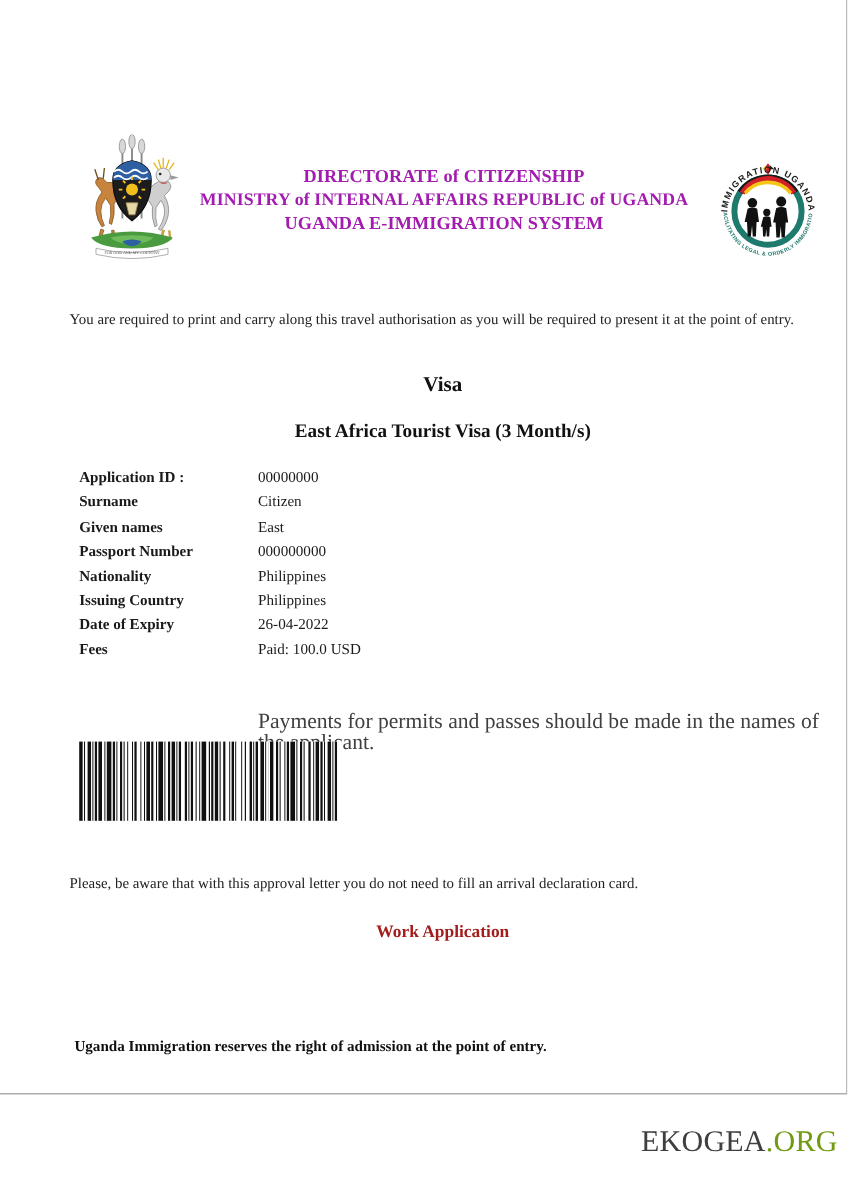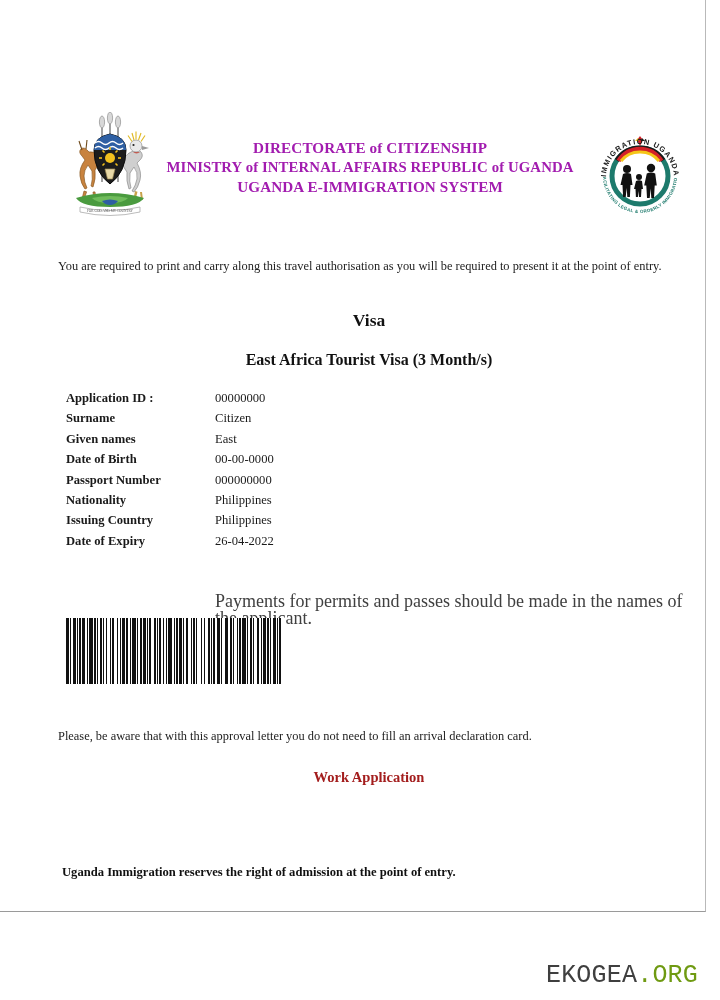--- a/index.html
+++ b/index.html
@@ -170,25 +170,24 @@
     font-weight: bold;
     line-height: 17px;
     color: #111;
   }
 
   
   #footer-watermark {
     position: absolute;
     right: 22px;
     top: 938px;
-    font-family: Liberation Mono, monospace;
+    font-family: Liberation Serif, serif;
     font-size: 25px;
     letter-spacing: 0.2px;
     white-space: nowrap;
-    margin-top: 23px;
   }
   #footer-watermark .wm-name { color: #3f3f3f; }
   #footer-watermark .wm-tld  { color: #6f9a12; }
 </style>
 </head>
 <body>
 
 <div id="page-sheet"></div>
 
 <div id="doc-header">
@@ -338,38 +337,38 @@
       </tr>
       <tr>
         <td class="detail-label">Surname</td>
         <td class="detail-value">Citizen</td>
       </tr>
       <tr>
         <td class="detail-label">Given names</td>
         <td class="detail-value">East</td>
       </tr>
       <tr>
-        <td class="detail-label">Date of Birth</td>
-        <td class="detail-value">00-00-0000</td>
-      </tr>
-      <tr>
         <td class="detail-label">Passport Number</td>
         <td class="detail-value">000000000</td>
       </tr>
       <tr>
         <td class="detail-label">Nationality</td>
         <td class="detail-value">Philippines</td>
       </tr>
       <tr>
         <td class="detail-label">Issuing Country</td>
         <td class="detail-value">Philippines</td>
       </tr>
       <tr>
         <td class="detail-label">Date of Expiry</td>
         <td class="detail-value">26-04-2022</td>
+      </tr>
+      <tr>
+        <td class="detail-label">Fees</td>
+        <td class="detail-value">Paid: 100.0 USD</td>
       </tr>
     </tbody>
 </table>
 
 <p id="payment-note">Payments for permits and passes should be made in the names of the applicant.</p>
 
 <div id="barcode">
     <i style="width: 2.95946px; background: rgb(17, 17, 17);"></i>
     <i style="width: 0.986486px; background: rgb(255, 255, 255);"></i>
     <i style="width: 0.986486px; background: rgb(17, 17, 17);"></i>

